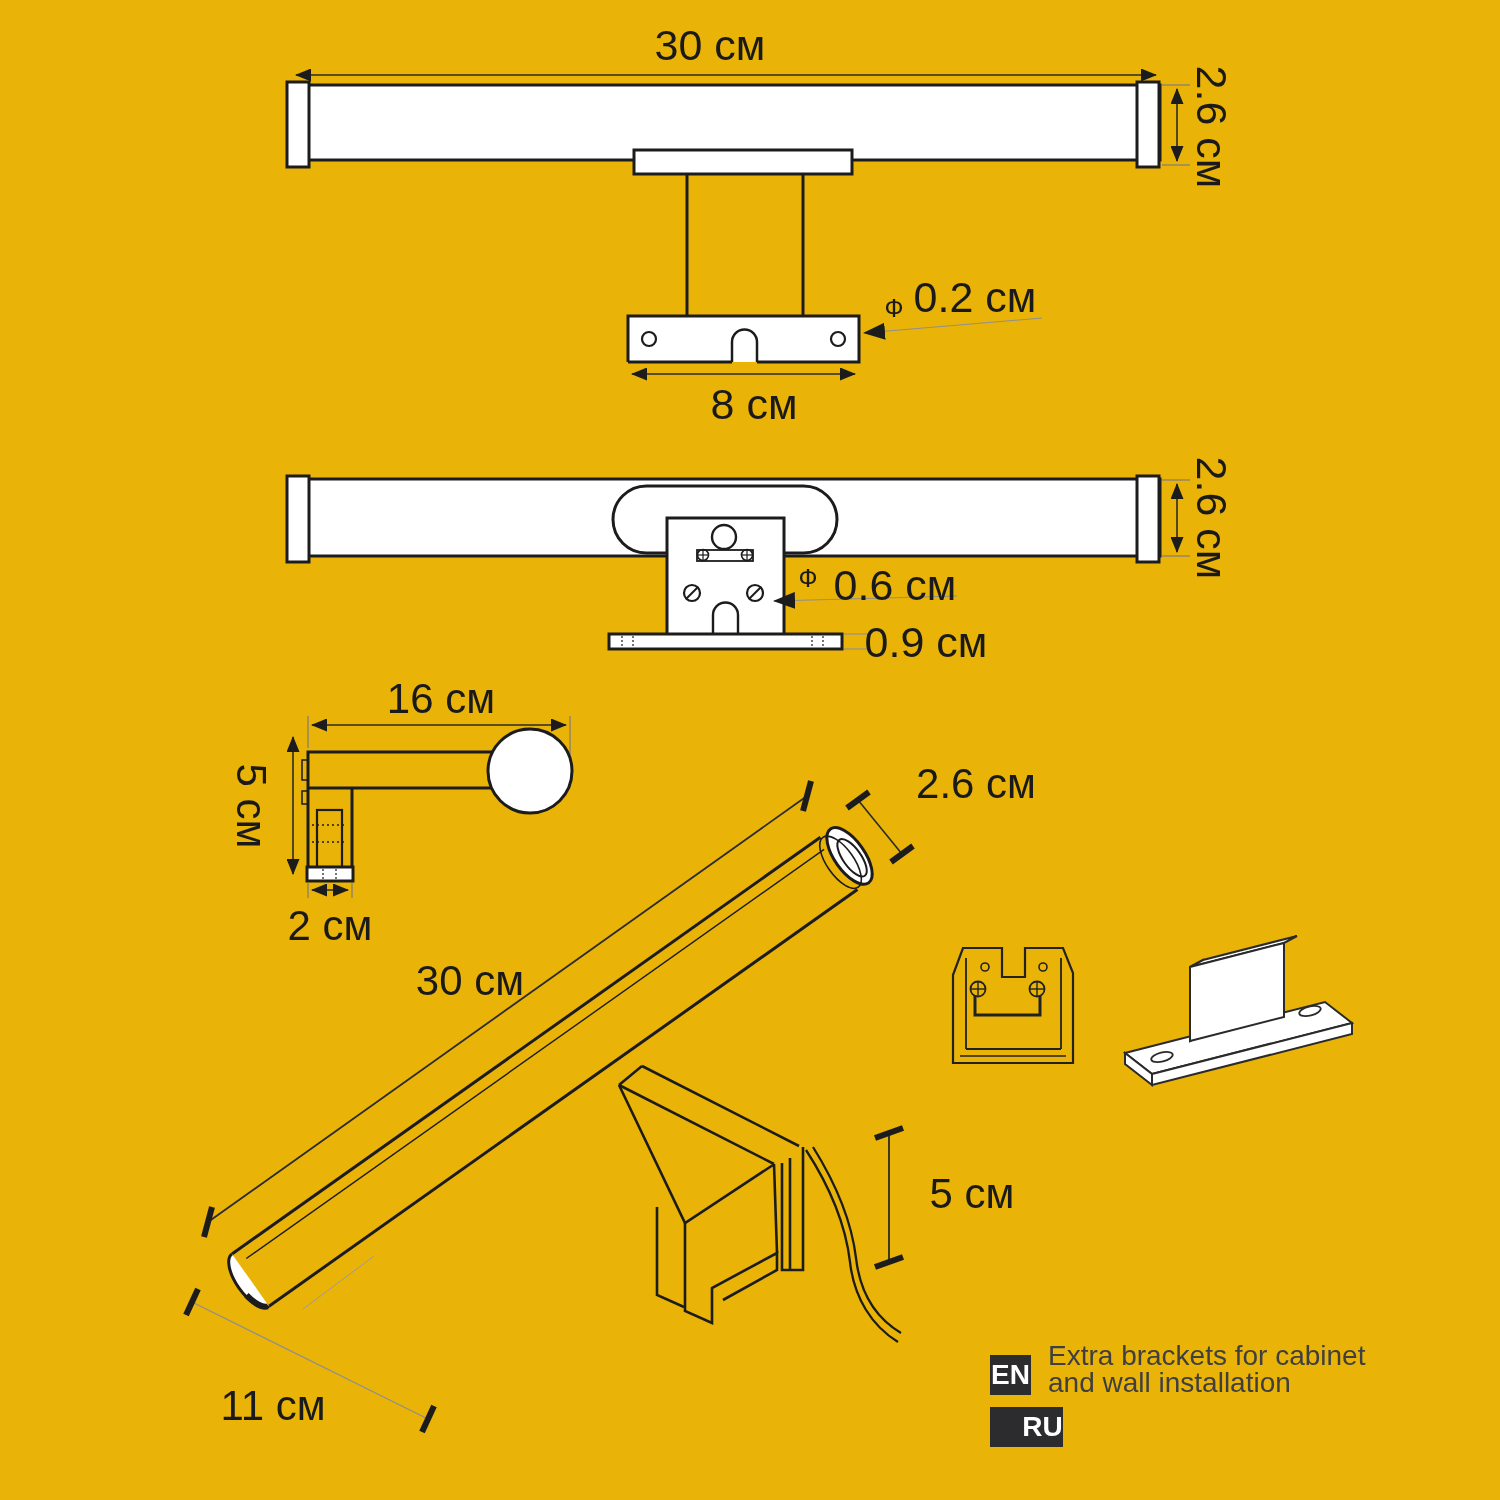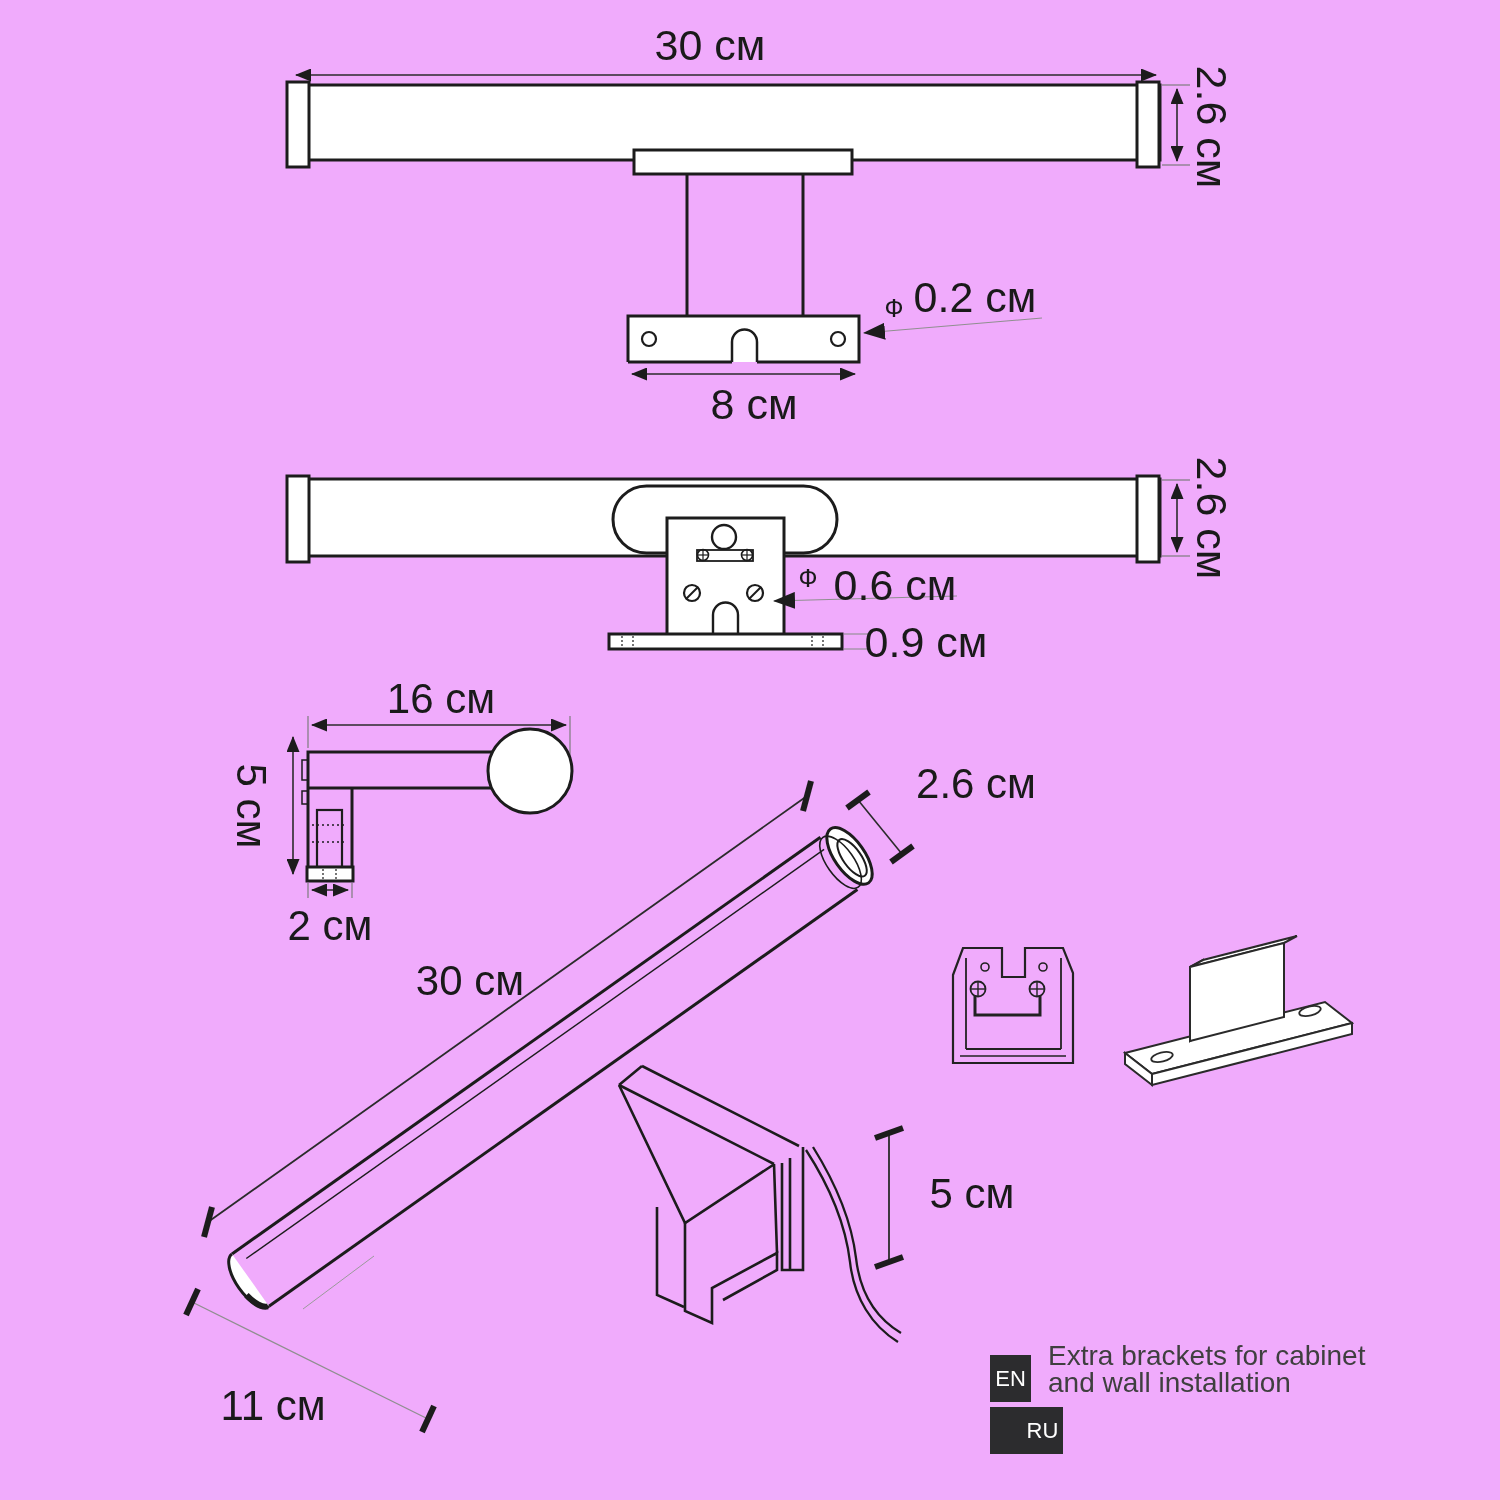--- a/index.html
+++ b/index.html
@@ -1,26 +1,26 @@
 <!DOCTYPE html>
 <html><head>
 <meta charset="utf-8">
 <style>
   html,body{margin:0;padding:0;background:#fff;}
-  #canvas{position:relative;width:1500px;height:1500px;background:#f0abfc;overflow:hidden;
+  #canvas{position:relative;width:1500px;height:1500px;background:#eab308;overflow:hidden;
           font-family:"Liberation Sans", sans-serif;}
   #art{position:absolute;left:0;top:0;}
   .lbl{position:absolute;transform:translate(-50%,-50%);font-size:43px;color:#1a1a1a;
        white-space:nowrap;letter-spacing:0px;}
   .lbl.rot{transform:translate(-50%,-50%) rotate(90deg);}
   .lbl.small{font-size:25px;}
   .lbl.mid{font-size:42px;}
-  .badge{position:absolute;width:41px;height:47px;background:#2c2c2e;color:#fff;
+  .badge{position:absolute;width:41px;height:40px;background:#2c2c2e;color:#fff;
          display:flex;align-items:center;justify-content:center;
-         font-size:22px;font-weight:normal;}
+         font-size:28px;font-weight:bold;}
   .note{position:absolute;font-size:28px;line-height:27px;color:#3f3f3f;}
 </style>
 </head>
 <body>
 
 <div id="canvas">
 
 <svg id="art" width="1500" height="1500" viewBox="0 0 1500 1500">
   <defs>
     <marker id="ah" markerUnits="userSpaceOnUse" markerWidth="16" markerHeight="13" refX="15" refY="6.5" orient="auto-start-reverse">

